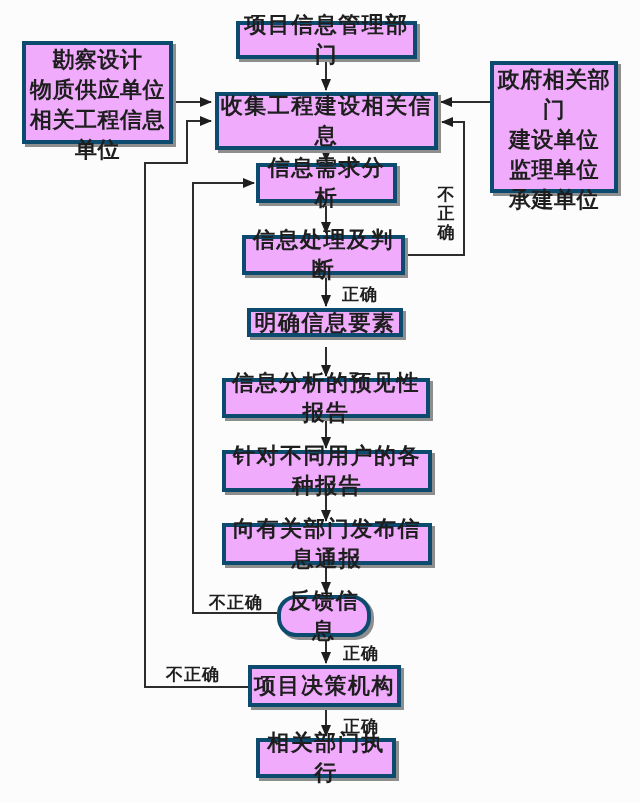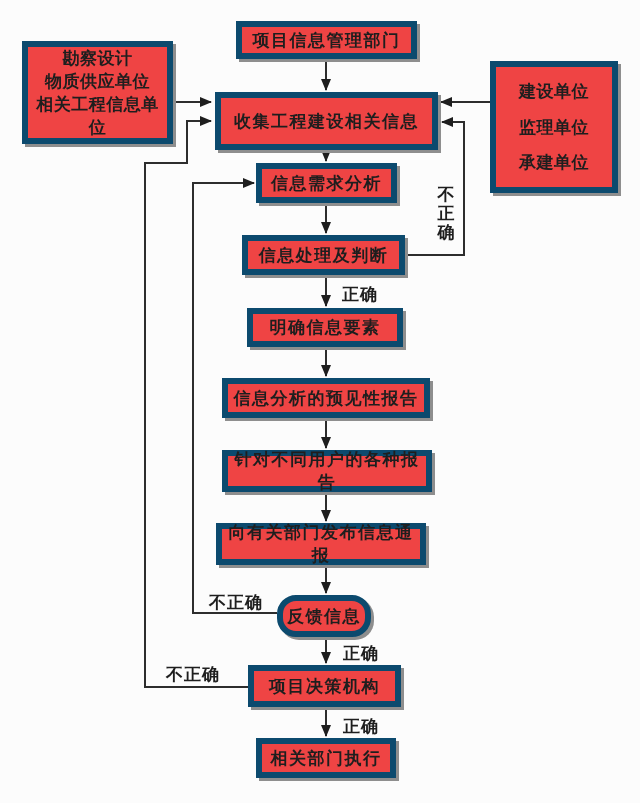--- a/index.html
+++ b/index.html
@@ -4,24 +4,24 @@
 <style>
   html,body{margin:0;padding:0;background:#ffffff;}
   .stage{
     position:relative;width:640px;height:803px;background:#fcfcfc;
     font-family:"Liberation Serif","DejaVu Serif",serif;
     font-weight:bold;color:#1e1e1e;overflow:hidden;
   }
   svg.wires{position:absolute;left:0;top:0;z-index:1;}
   .box{
     position:absolute;box-sizing:border-box;z-index:2;
-    background:#ef4444;border:6px solid #0c4a6e;
+    background:#f0abfc;border:4px solid #0c4a6e;
     box-shadow:3px 3px 0 #8e8e8e;
     display:flex;align-items:center;justify-content:center;
-    text-align:center;font-size:17px;letter-spacing:1.5px;
+    text-align:center;font-size:22px;letter-spacing:1.5px;
   }
   .box.multi{flex-direction:column;justify-content:space-evenly;letter-spacing:0.5px;}
   .lbl{position:absolute;z-index:3;font-size:17px;letter-spacing:1px;white-space:nowrap;}
   .lbl-v{width:18px;line-height:19px;letter-spacing:0;word-break:break-all;white-space:normal;text-align:center;}
 </style>
 </head>
 <body>
 
 <div class="stage">
 
@@ -54,50 +54,51 @@
     <span>项目信息管理部门</span>
   </div>
 
   <div class="box multi" style="left:22px;top:41px;width:151px;height:103px;">
     <span>勘察设计</span>
     <span>物质供应单位</span>
     <span>相关工程信息单位</span>
   </div>
 
   <div class="box multi" style="left:490px;top:61px;width:128px;height:132px;">
+    <span>政府相关部门</span>
     <span>建设单位</span>
     <span>监理单位</span>
     <span>承建单位</span>
   </div>
 
   <div class="box" style="left:215px;top:92px;width:223px;height:58px;">
     <span>收集工程建设相关信息</span>
   </div>
 
   <div class="box" style="left:256px;top:163px;width:141px;height:40px;">
     <span>信息需求分析</span>
   </div>
 
   <div class="box" style="left:242px;top:235px;width:163px;height:40px;">
     <span>信息处理及判断</span>
   </div>
 
-  <div class="box" style="left:247px;top:308px;width:156px;height:39px;">
+  <div class="box" style="left:247px;top:308px;width:156px;height:29px;">
     <span>明确信息要素</span>
   </div>
 
   <div class="box" style="left:222px;top:378px;width:208px;height:40px;">
     <span>信息分析的预见性报告</span>
   </div>
 
   <div class="box" style="left:222px;top:450px;width:210px;height:42px;">
     <span>针对不同用户的各种报告</span>
   </div>
 
-  <div class="box" style="left:216px;top:523px;width:210px;height:42px;">
+  <div class="box" style="left:222px;top:523px;width:210px;height:42px;">
     <span>向有关部门发布信息通报</span>
   </div>
 
   <div class="box" style="left:277px;top:595px;width:94px;height:42px;border-radius:19px;">
     <span>反馈信息</span>
   </div>
 
   <div class="box" style="left:256px;top:738px;width:140px;height:40px;">
     <span>相关部门执行</span>
   </div>

